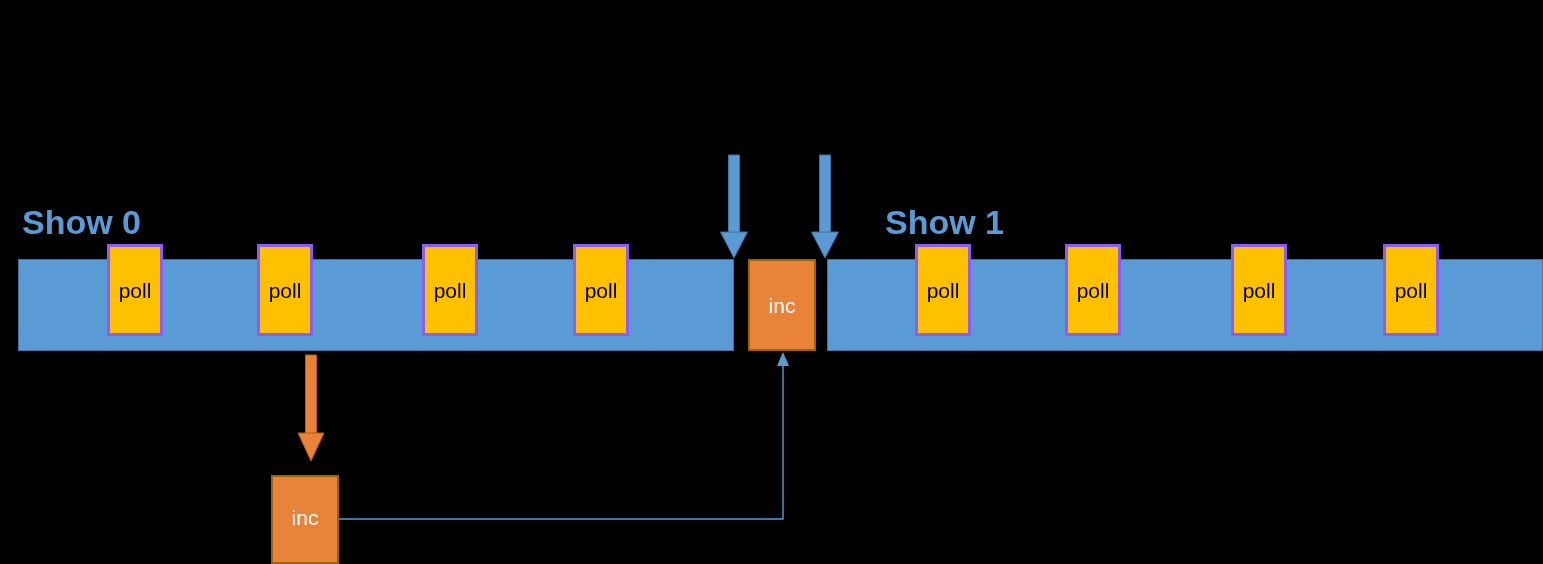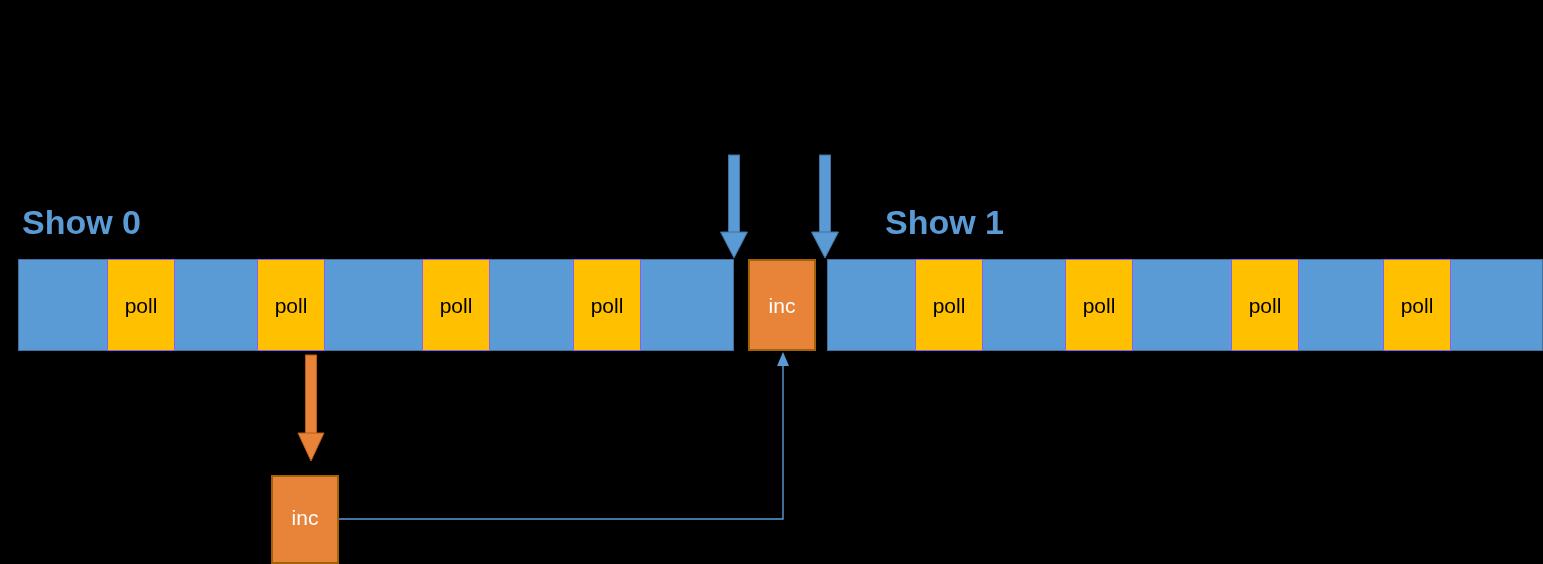--- a/index.html
+++ b/index.html
@@ -24,25 +24,25 @@
     background: #5B9BD5;
     border: 1px solid #41719C;
     box-sizing: border-box;
   }
   #timeline-show0 { left: 18px;  width: 716px; }
   #timeline-show1 { left: 827px; width: 716px; }
 
   
   .poll-block {
     position: absolute;
-    top: 259px;
+    top: 244px;
     height: 92px;
-    width: 68px;
+    width: 56px;
     background: #FFC000;
-    border: 1px solid #8b5cf6;
+    border: 3px solid #8b5cf6;
     box-sizing: border-box;
     display: flex;
     align-items: center;
     justify-content: center;
     color: #000000;
     font-size: 21px;
     line-height: 1;
   }
 
   

